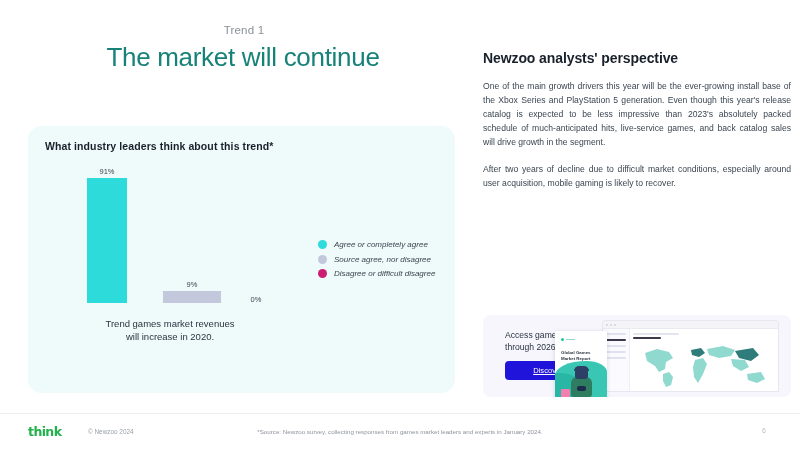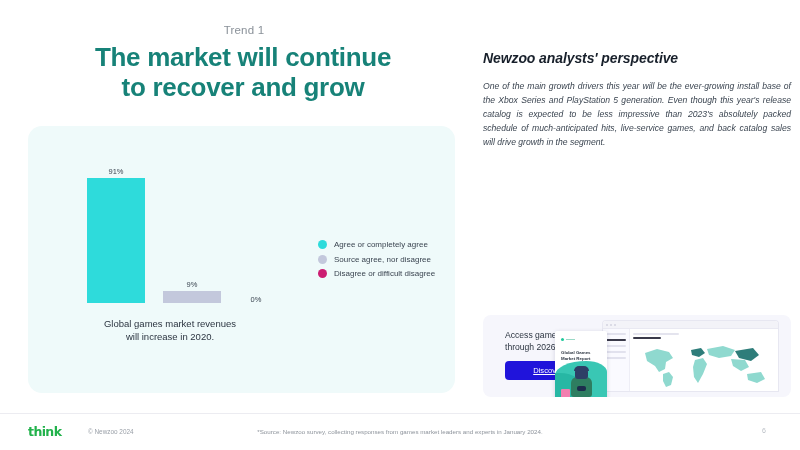--- a/index.html
+++ b/index.html
@@ -12,63 +12,63 @@
     -webkit-font-smoothing:antialiased;
   }
   .slide{position:absolute;inset:0;}
 
   
   .left-col{position:absolute;left:28px;top:24px;width:430px;text-align:center;}
   .eyebrow{
     font-size:11.5px;color:#8a9199;letter-spacing:.2px;margin:0 0 6px 2px;
   }
   .headline{
-    font-size:26px;line-height:1.17;font-weight:700;color:#178278;
+    font-size:26px;line-height:1.17;font-weight:400;color:#178278;
     margin:0;letter-spacing:-.3px;
   }
   .headline .l2{display:block;}
 
   
   .chart-card{
     position:absolute;left:28px;top:126px;width:427px;height:267px;
     background:#effafa;border-radius:14px;
   }
   .chart-title{
     position:absolute;left:17px;top:14px;
     font-size:10.5px;font-weight:700;color:#18202b;letter-spacing:.1px;
   }
   .plot{position:absolute;left:17px;top:40px;width:250px;height:185px;}
   .bars{position:absolute;left:0;bottom:48px;width:250px;height:135px;}
   .bar-group{position:absolute;bottom:0;text-align:center;}
   .bar-val{
     font-size:7.5px;color:#3b4551;margin-bottom:3px;line-height:1;
   }
   .bar{width:100%;border-radius:0;}
-  .g1{left:42px;width:58px;}
+  .g1{left:42px;width:40px;}
   .g1 .bar{height:125px;background:#2edbdb;}
   .g2{left:118px;width:58px;}
   .g2 .bar{height:12px;background:#c3c8dc;}
   .g3{left:192px;width:38px;}
   .g3 .bar{height:0px;background:transparent;}
   .g3 .bar-val{margin-bottom:0;}
   .cat-label{
     position:absolute;left:0;top:152px;width:250px;text-align:center;
     font-size:9.5px;line-height:1.35;color:#2b3440;
   }
 
   
   .legend{position:absolute;left:290px;top:114px;}
-  .legend-item{display:flex;align-items:center;margin-bottom:5.5px;}
+  .legend-item{display:flex;align-items:center;margin-bottom:5.5px;font-style:italic;}
   .legend-dot{
     width:9px;height:9px;border-radius:50%;margin-right:7px;flex:0 0 auto;
   }
   .legend-label{font-size:8px;color:#3b4551;white-space:nowrap;}
 
   
-  .right-col{position:absolute;left:483px;top:50px;width:308px;font-style:italic;}
+  .right-col{position:absolute;left:483px;top:50px;width:308px;}
   .r-title{
     font-size:14px;font-weight:700;color:#18202b;margin:0 0 14px 0;
     letter-spacing:-.1px;
   }
   .r-para{
     font-size:8.6px;line-height:1.62;color:#3b4551;
     text-align:justify;margin:0 0 13px 0;
   }
   .r-para:last-child{margin-bottom:0;}
 
@@ -150,25 +150,25 @@
 </style>
 </head>
 <body>
 
 <div class="slide">
 
   <div class="left-col">
     <div class="eyebrow">Trend 1</div>
     <h1 class="headline">
       <span>The market will continue</span>
-      <span class="l2">to recover and grow</span>
     </h1>
   </div>
 
   <div class="chart-card">
+    <div class="chart-title">What industry leaders think about this trend*</div>
 
     <div class="plot">
       <div class="bars">
 
         <div class="bar-group g1">
           <div class="bar-val">91%</div>
           <div class="bar"></div>
         </div>
 
         <div class="bar-group g2">
@@ -176,21 +176,21 @@
           <div class="bar"></div>
         </div>
 
         <div class="bar-group g3">
           <div class="bar-val">0%</div>
           <div class="bar"></div>
         </div>
 
       </div>
       <div class="cat-label">
-        <span>Global games market revenues</span><br>
+        <span>Trend games market revenues</span><br>
         <span>will increase in 2020.</span>
       </div>
     </div>
 
     <div class="legend">
       <div class="legend-item">
         <span class="legend-dot" style="background:#2edbdb"></span>
         <span class="legend-label">Agree or completely agree</span>
       </div>
       <div class="legend-item">
@@ -200,20 +200,21 @@
       <div class="legend-item">
         <span class="legend-dot" style="background:#cc1d72"></span>
         <span class="legend-label">Disagree or difficult disagree</span>
       </div>
     </div>
   </div>
 
   <div class="right-col">
     <h2 class="r-title">Newzoo analysts' perspective</h2>
     <p class="r-para">One of the main growth drivers this year will be the ever-growing install base of the Xbox Series and PlayStation 5 generation. Even though this year's release catalog is expected to be less impressive than 2023's absolutely packed schedule of much-anticipated hits, live-service games, and back catalog sales will drive growth in the segment.</p>
+    <p class="r-para">After two years of decline due to difficult market conditions, especially around user acquisition, mobile gaming is likely to recover.</p>
   </div>
 
   <div class="cta">
     <div class="cta-text">Access games market revenue forecasts through 2026.</div>
     <button class="cta-btn">
       <span>Discover how</span>
     </button>
 
     <div class="dash">
       <div class="dash-bar">

